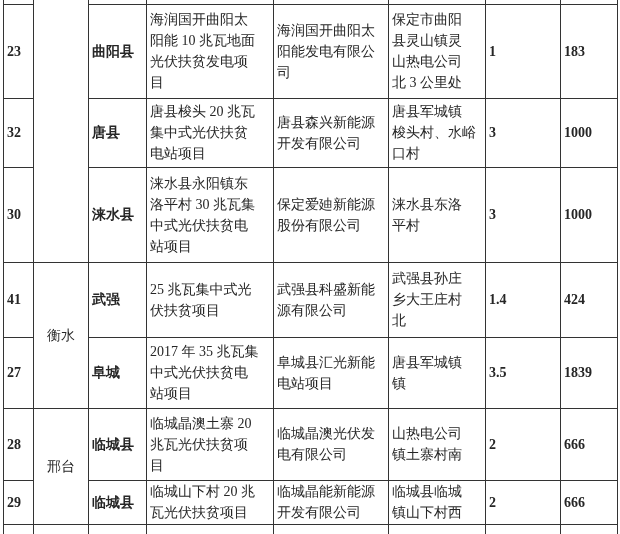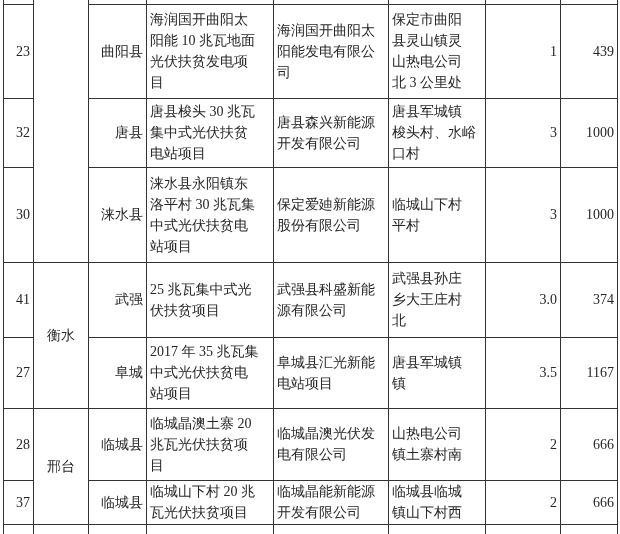--- a/index.html
+++ b/index.html
@@ -18,21 +18,21 @@
   table.doc td{
     border:1px solid #333333;
     vertical-align:middle;
     padding:0 3px;
     font-size:14px;
     line-height:21px;
     color:#262626;
     overflow:hidden;
     word-break:break-all;
   }
-  td.c{text-align:right;}
+  td.c{text-align:left;font-weight:bold;}
   td.t{text-align:left;white-space:pre-wrap;}
   tr.cut td{border-top:none;}
   tr.cut td{padding:0;}
   td.cityspan{text-align:center;}
 </style>
 </head>
 <body>
 
 <div class="page">
   <table class="doc">
@@ -67,99 +67,99 @@
 光伏扶贫发电项
 目</td>
       <td class="t">海润国开曲阳太
 阳能发电有限公
 司</td>
       <td class="t">保定市曲阳
 县灵山镇灵
 山热电公司
 北 3 公里处</td>
       <td class="c">1</td>
-      <td class="c">439</td>
+      <td class="c">183</td>
     </tr>
 
     <tr style="height:69px">
       <td class="c">32</td>
       <td class="c">唐县</td>
-      <td class="t">唐县梭头 30 兆瓦
+      <td class="t">唐县梭头 20 兆瓦
 集中式光伏扶贫
 电站项目</td>
       <td class="t">唐县森兴新能源
 开发有限公司</td>
       <td class="t">唐县军城镇
 梭头村、水峪
 口村</td>
       <td class="c">3</td>
       <td class="c">1000</td>
     </tr>
 
     <tr style="height:95px">
       <td class="c">30</td>
       <td class="c">涞水县</td>
       <td class="t">涞水县永阳镇东
 洛平村 30 兆瓦集
 中式光伏扶贫电
 站项目</td>
       <td class="t">保定爱廸新能源
 股份有限公司</td>
-      <td class="t">临城山下村
+      <td class="t">涞水县东洛
 平村</td>
       <td class="c">3</td>
       <td class="c">1000</td>
     </tr>
 
     <tr style="height:75px">
       <td class="c">41</td>
       <td class="cityspan" rowspan="2">衡水</td>
       <td class="c">武强</td>
       <td class="t">25 兆瓦集中式光
 伏扶贫项目</td>
       <td class="t">武强县科盛新能
 源有限公司</td>
       <td class="t">武强县孙庄
 乡大王庄村
 北</td>
-      <td class="c">3.0</td>
-      <td class="c">374</td>
+      <td class="c">1.4</td>
+      <td class="c">424</td>
     </tr>
 
     <tr style="height:71px">
       <td class="c">27</td>
       <td class="c">阜城</td>
       <td class="t">2017 年 35 兆瓦集
 中式光伏扶贫电
 站项目</td>
       <td class="t">阜城县汇光新能
 电站项目</td>
       <td class="t">唐县军城镇
 镇</td>
       <td class="c">3.5</td>
-      <td class="c">1167</td>
+      <td class="c">1839</td>
     </tr>
 
     <tr style="height:72px">
       <td class="c">28</td>
       <td class="cityspan" rowspan="2">邢台</td>
       <td class="c">临城县</td>
       <td class="t">临城晶澳土寨 20
 兆瓦光伏扶贫项
 目</td>
       <td class="t">临城晶澳光伏发
 电有限公司</td>
       <td class="t">山热电公司
 镇土寨村南</td>
       <td class="c">2</td>
       <td class="c">666</td>
     </tr>
 
     <tr style="height:44px">
-      <td class="c">37</td>
+      <td class="c">29</td>
       <td class="c">临城县</td>
       <td class="t">临城山下村 20 兆
 瓦光伏扶贫项目</td>
       <td class="t">临城晶能新能源
 开发有限公司</td>
       <td class="t">临城县临城
 镇山下村西</td>
       <td class="c">2</td>
       <td class="c">666</td>
     </tr>

